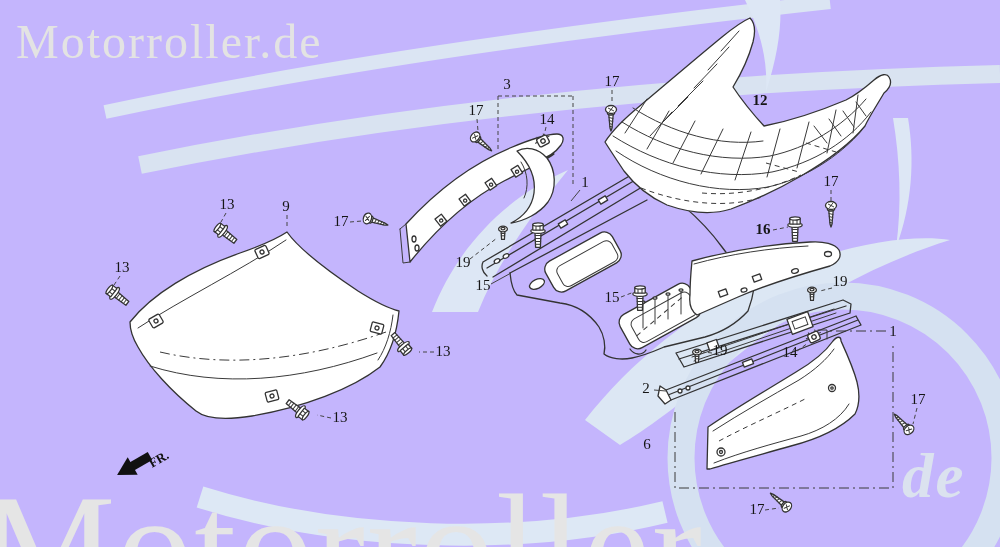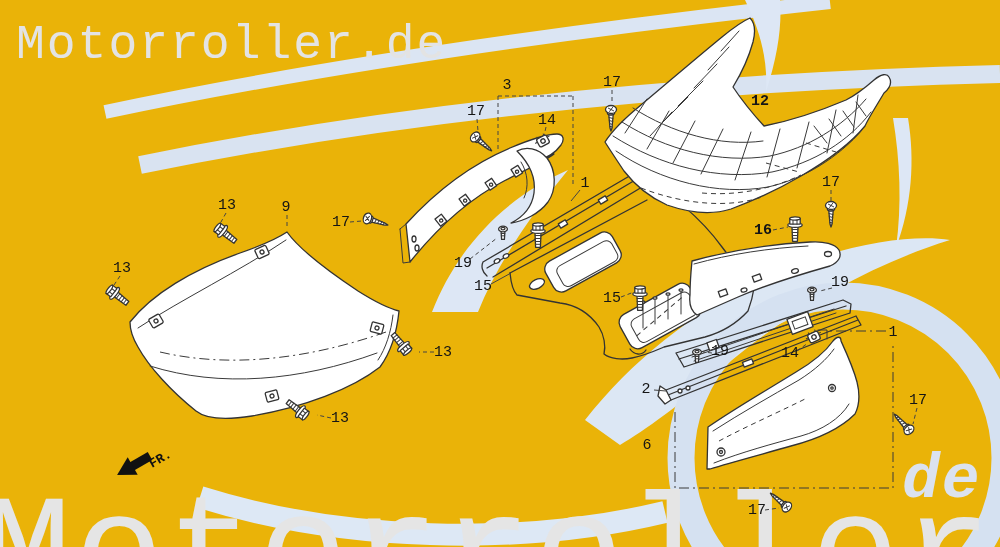--- a/index.html
+++ b/index.html
@@ -1,17 +1,17 @@
 <!DOCTYPE html>
 <html><head>
 <meta charset="utf-8">
 <style>
   html,body{margin:0;padding:0;background:#fff;}
-  #stage{position:relative;width:1000px;height:547px;background:#eab308;overflow:hidden;
-         font-family:Liberation Mono, monospace;}
+  #stage{position:relative;width:1000px;height:547px;background:#c4b5fd;overflow:hidden;
+         font-family:Liberation Serif, serif;}
   svg{display:block}
   
   .wm-top{font-size:48px;fill:#e3e3e3;letter-spacing:2px;font-weight:400;}
   .wm-bottom{font-size:150px;fill:#e5e5e5;letter-spacing:2px;font-weight:400;}
   .wm-de{font-size:63px;fill:#dbe2ef;font-weight:bold;font-style:italic;letter-spacing:2px;}
   
   .la{stroke:#333;fill:none;stroke-width:1.3;stroke-linejoin:round;stroke-linecap:round;}
   .laf{stroke:#333;fill:#fff;stroke-width:1.3;stroke-linejoin:round;stroke-linecap:round;}
   .thin{stroke:#3a3a3a;stroke-width:1;fill:none;stroke-linecap:round;}
   .dash{stroke:#3a3a3a;stroke-width:1;fill:none;stroke-dasharray:5 4;}

